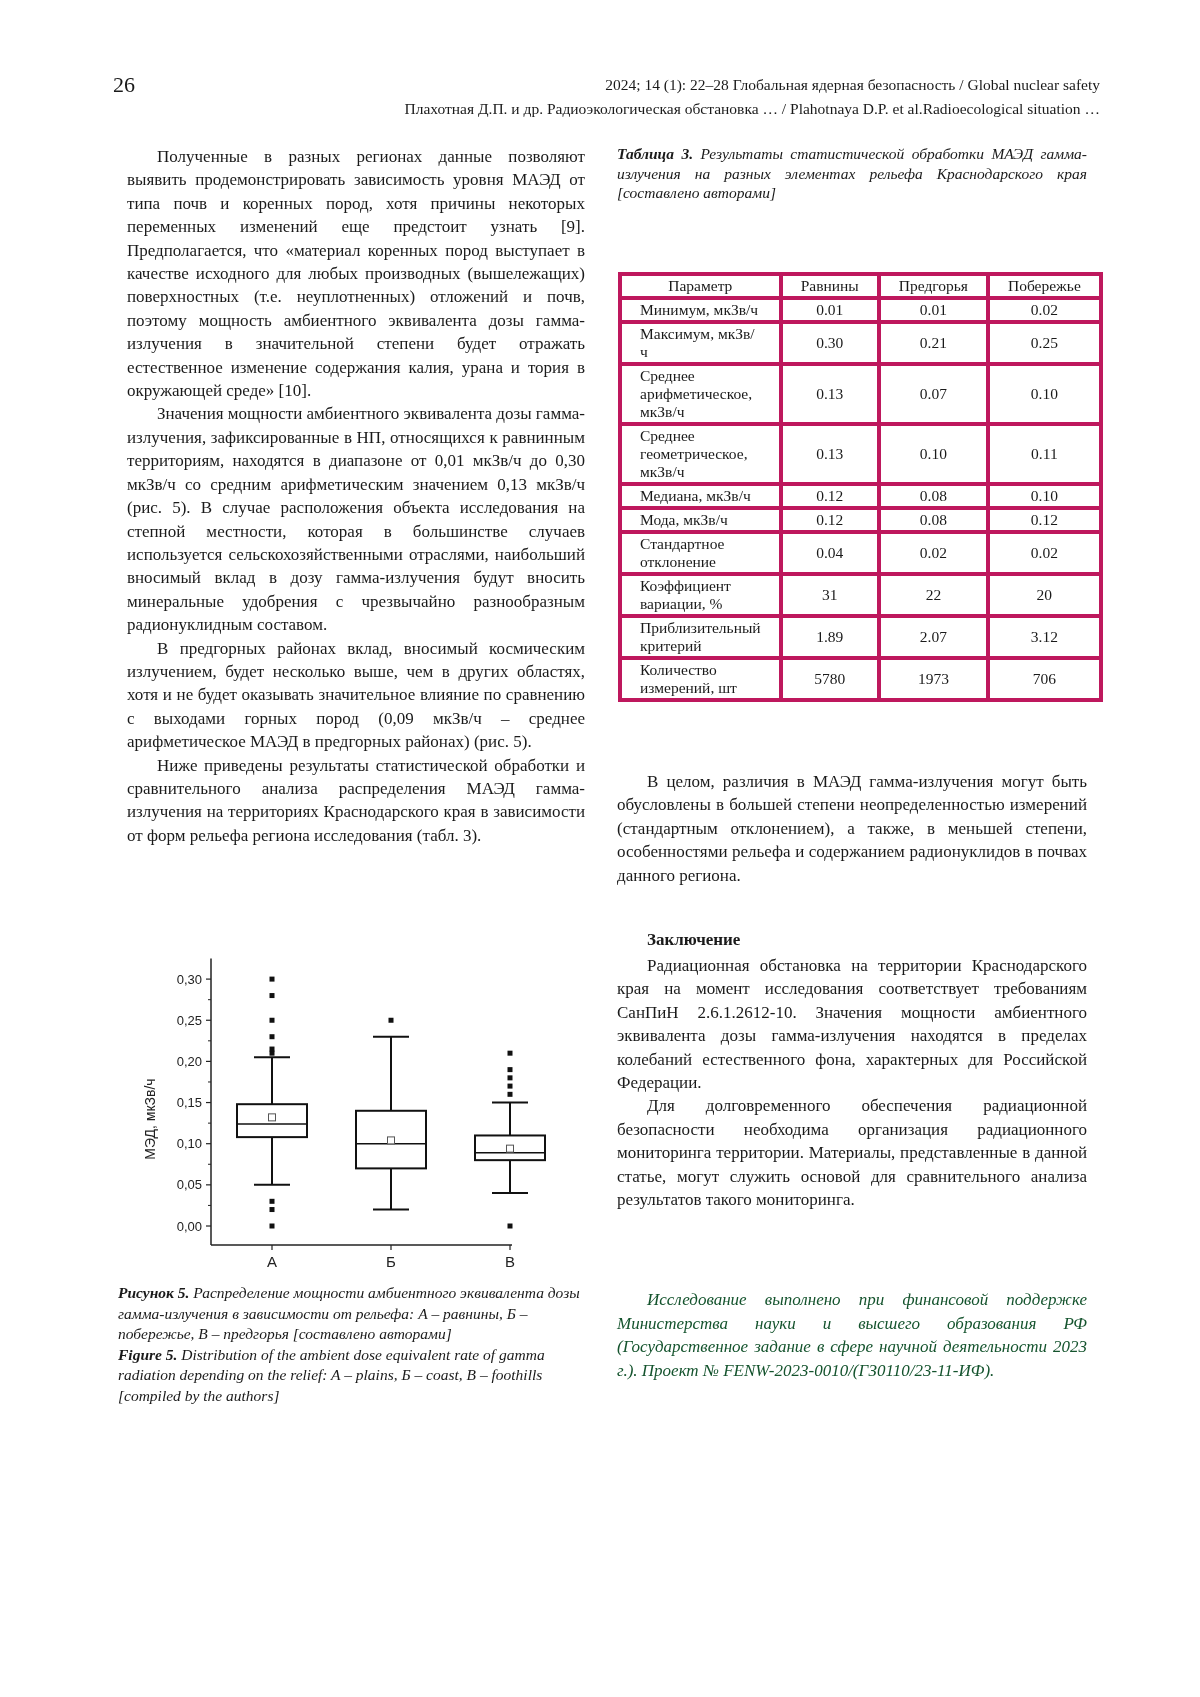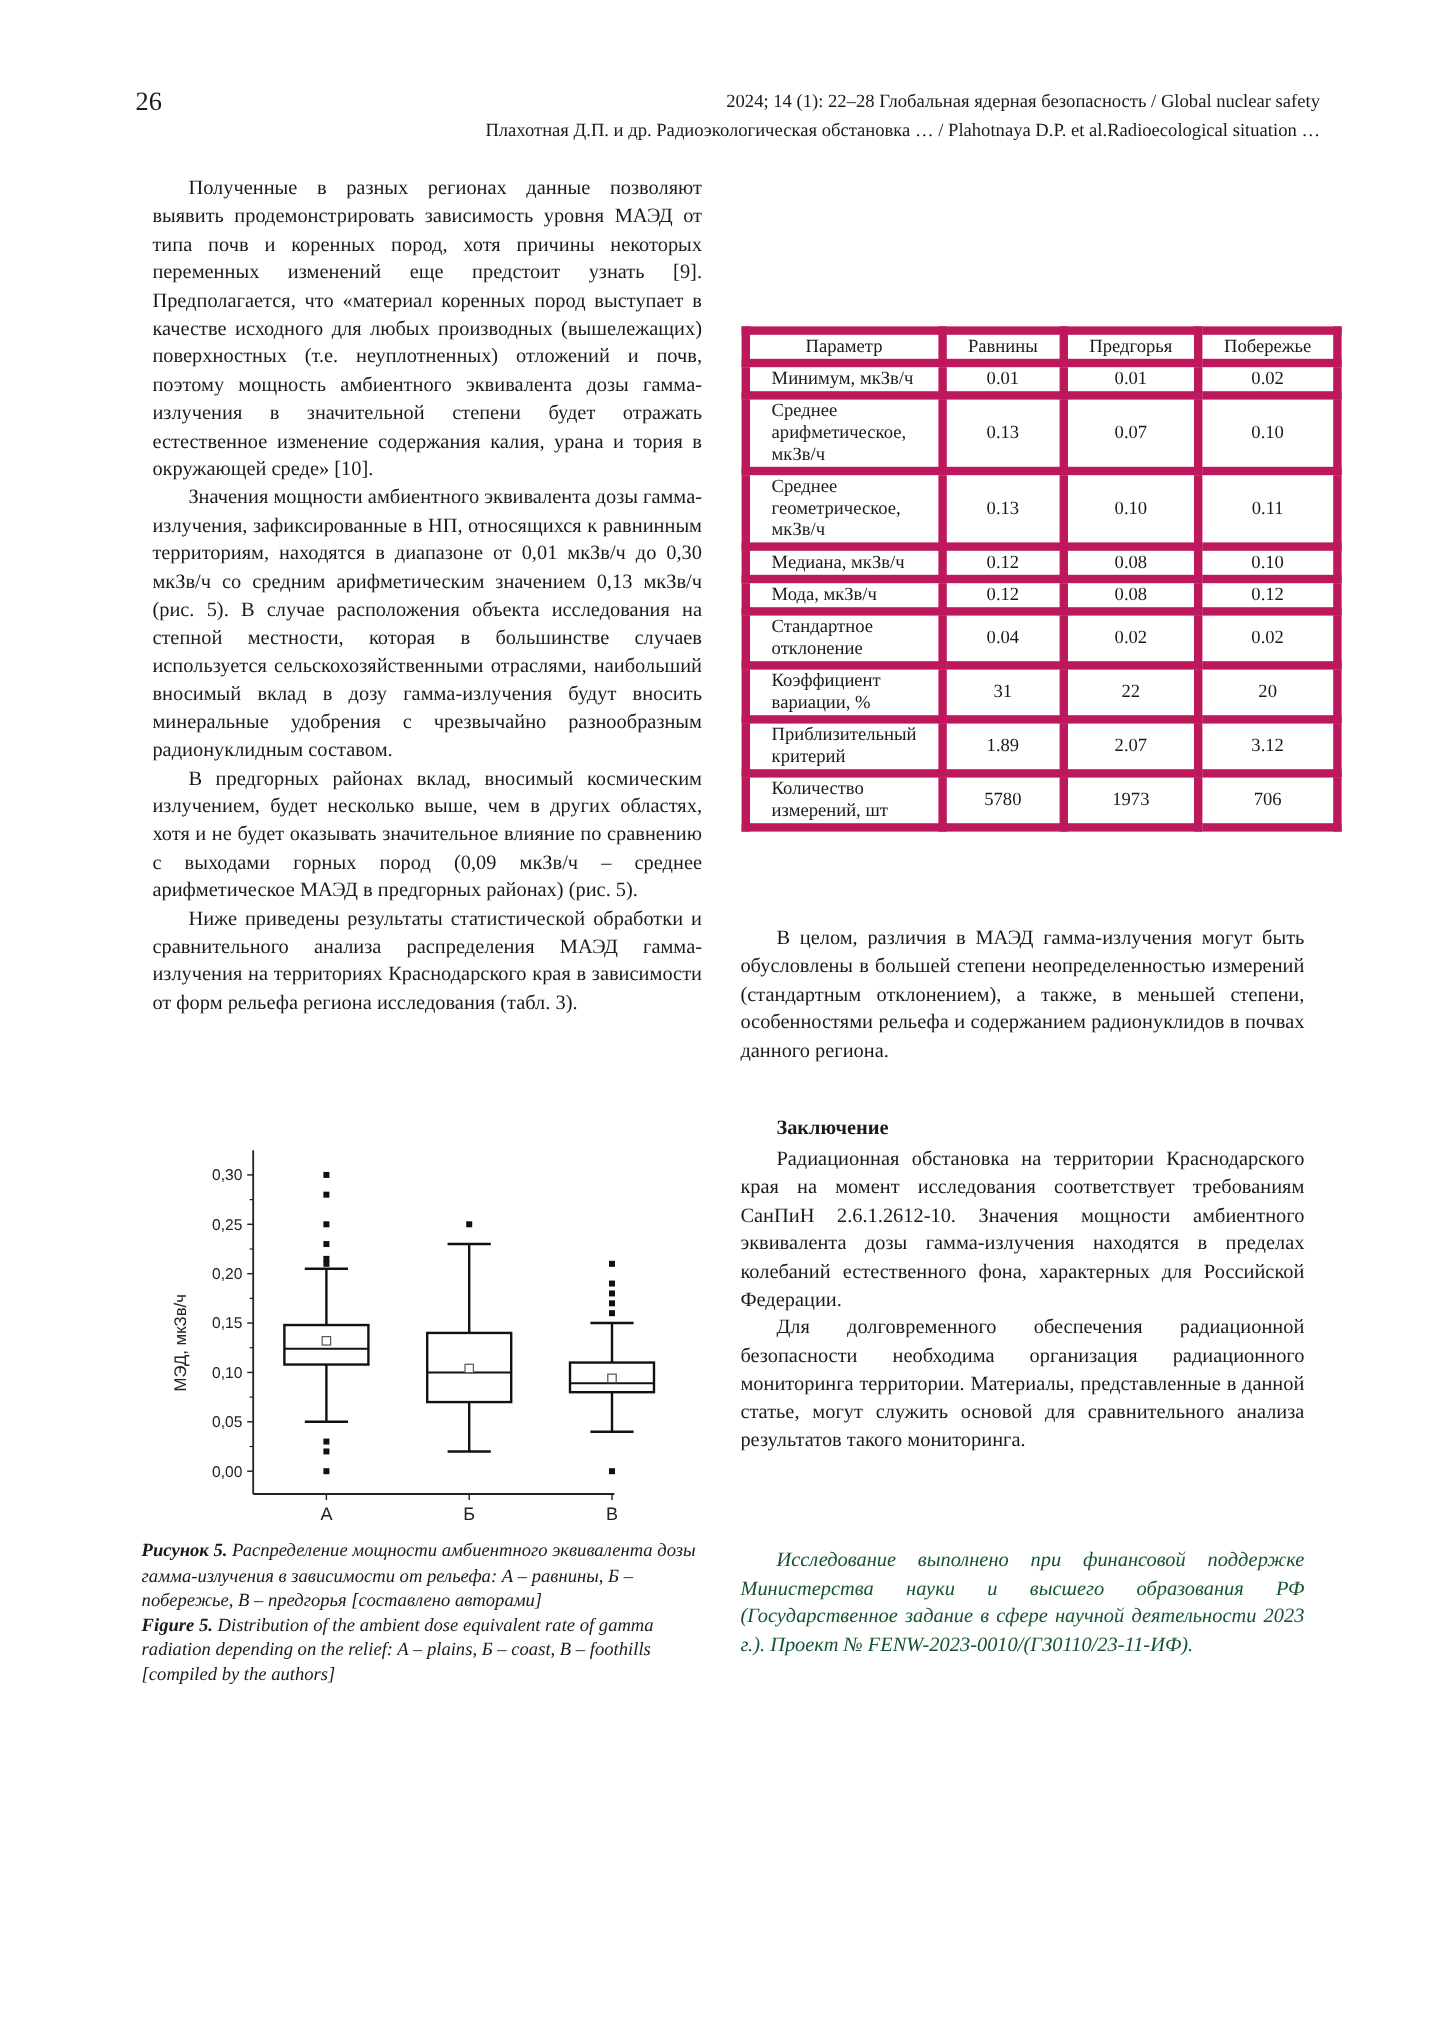--- a/index.html
+++ b/index.html
@@ -11,21 +11,21 @@
   .hdr1 { top:76px; }
   .hdr2 { top:100px; }
   .col { position:absolute; font-size:17px; line-height:23.4px; text-align:justify; }
   .col p { margin:0; text-indent:30px; hyphens:auto; }
   .left { left:127px; top:145px; width:458px; }
   .right { left:617px; width:470px; }
   .tcap { top:144px; font-size:15.5px; line-height:19.6px; font-style:italic; text-align:justify; }
   .tcap b { font-style:italic; }
   table.stats { position:absolute; left:618px; top:272px; width:466px; border-collapse:collapse;
                font-size:15.5px; line-height:18px; }
-  table.stats th, table.stats td { border:7px solid #be185d; padding:1px 18px; font-weight:normal; }
+  table.stats th, table.stats td { border:4px solid #be185d; padding:1px 18px; font-weight:normal; }
   table.stats th { text-align:center; }
   table.stats td.num { text-align:center; }
   table.stats td.lbl { text-align:left; }
   .p-right1 { top:770px; }
   .concl-title { top:930px; left:647px; font-weight:bold; font-size:17px; }
   .p-right2 { top:954px; }
   .ack { top:1256px; font-style:italic; color:#14532d; font-size:17px; line-height:23.6px;margin-top:32px; }
   .figcap { left:118px; top:1283px; width:470px; font-style:italic;
             font-size:15.5px; line-height:20.5px; }
   .figcap b { font-style:italic; }
@@ -113,39 +113,46 @@
     <line x1="370" y1="290" x2="370" y2="295" stroke="#222" stroke-width="1.2"></line>
     <text x="370" y="312" text-anchor="middle" font-size="15" fill="#222">В</text>
   </svg>
 
 <div class="abs figcap">
   <div><b>Рисунок 5.</b><span> Распределение мощности амбиентного эквивалента дозы гамма-излучения в зависимости от рельефа: А – равнины, Б – побережье, В – предгорья [составлено авторами]</span></div>
   <div><b>Figure 5.</b><span> Distribution of the ambient dose equivalent rate of gamma radiation depending on the relief: A – plains, Б – coast, B – foothills [compiled by the authors]</span></div>
 </div>
 
 <div class="col right tcap">
+  <div><b>Таблица 3.</b><span> Результаты статистической обработки МАЭД гамма-излучения на разных элементах рельефа Краснодарского края [составлено авторами]</span></div>
 </div>
 
 <table class="stats">
   <thead>
     <tr>
       <th style="width:34%">Параметр</th>
       <th style="width:19%">Равнины</th>
       <th style="width:23%">Предгорья</th>
       <th style="width:24%">Побережье</th>
     </tr>
   </thead>
   <tbody id="table-body">
       <tr>
         <td class="lbl">Минимум, мкЗв/ч</td>
         <td class="num">0.01</td>
         <td class="num">0.01</td>
         <td class="num">0.02</td>
       </tr>
       <tr>
+        <td class="lbl">Максимум, мкЗв/ч</td>
+        <td class="num">0.30</td>
+        <td class="num">0.21</td>
+        <td class="num">0.25</td>
+      </tr>
+      <tr>
         <td class="lbl">Среднее арифметическое, мкЗв/ч</td>
         <td class="num">0.13</td>
         <td class="num">0.07</td>
         <td class="num">0.10</td>
       </tr>
       <tr>
         <td class="lbl">Среднее геометрическое, мкЗв/ч</td>
         <td class="num">0.13</td>
         <td class="num">0.10</td>
         <td class="num">0.11</td>

